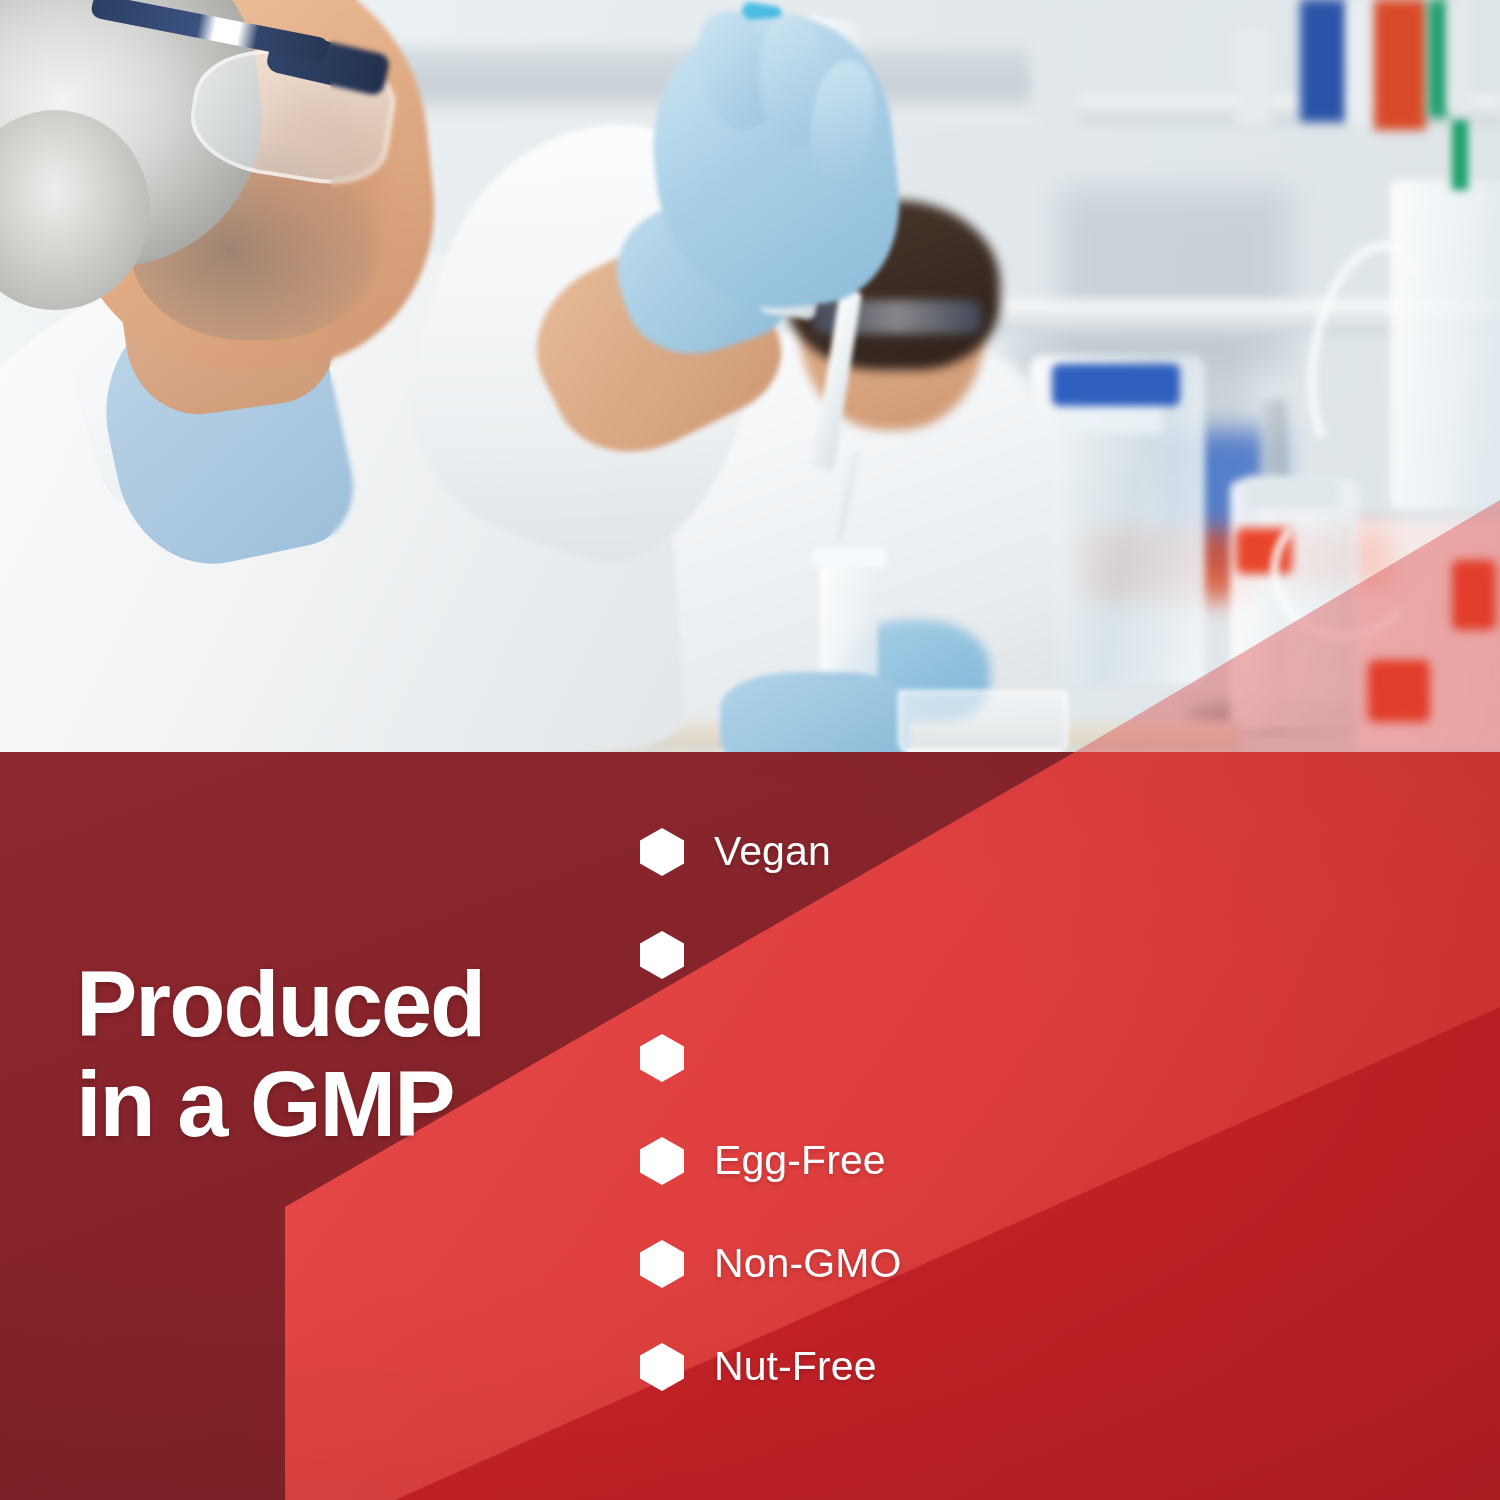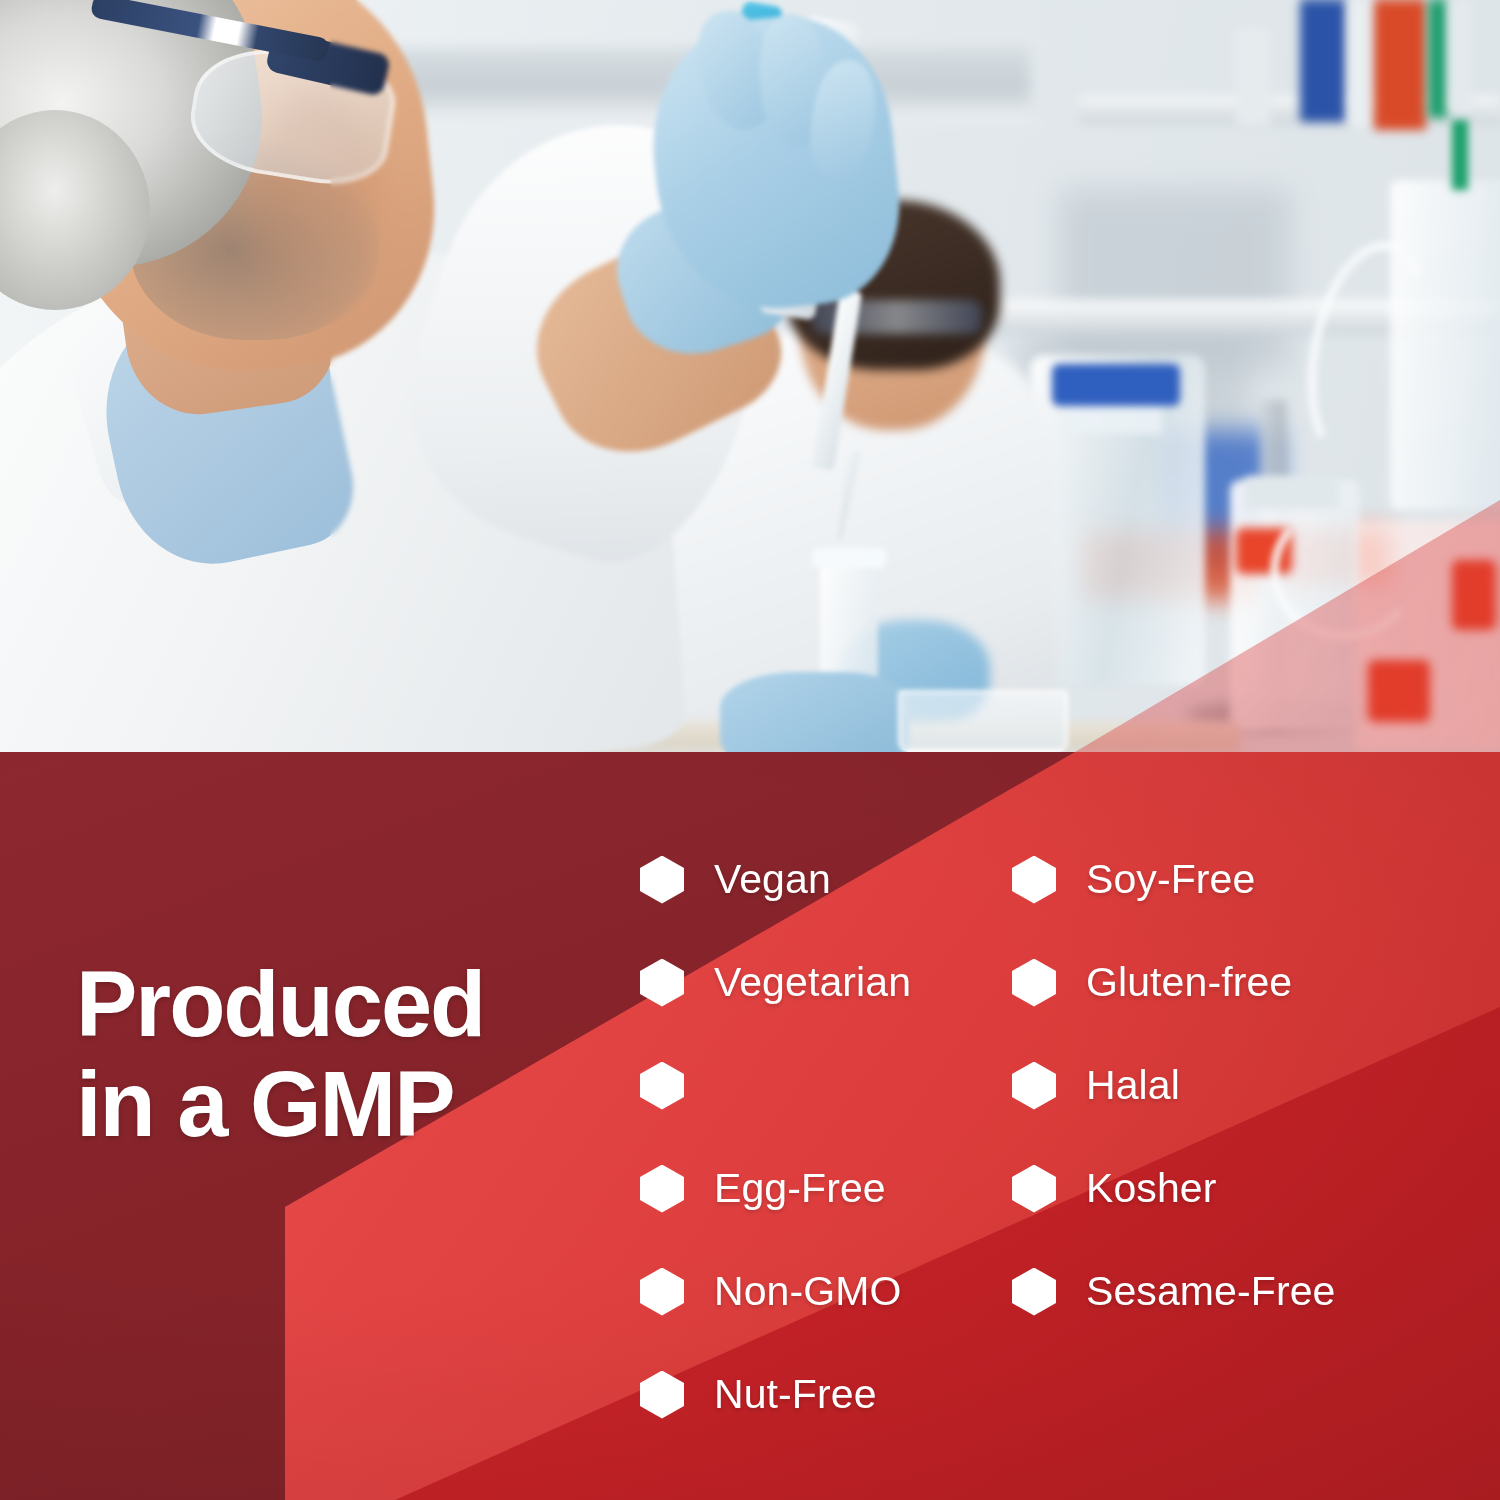--- a/index.html
+++ b/index.html
@@ -260,21 +260,21 @@
   .heading span{display:block;}
 
   
   .list{
     position:absolute;top:828px;z-index:6;
     display:flex;flex-direction:column;
   }
   .list-left{left:640px;}
   .list-right{left:1012px;}
   .item{
-    display:flex;align-items:center;
+    display:flex;
     height:103px;
   }
   .hexicon{
     width:44px;height:48px;flex:0 0 44px;
     background:#ffffff;
     clip-path:polygon(50% 0%,100% 26%,100% 74%,50% 100%,0% 74%,0% 26%);
     filter:drop-shadow(0 2px 3px rgba(0,0,0,.18));
   }
   .item-label{
     margin-left:30px;
@@ -385,55 +385,32 @@
     <span>in a GMP</span>
   </h1>
 
   <div class="list list-left">
     <div class="item">
       <span class="hexicon"></span>
       <span class="item-label">Vegan</span>
     </div>
     <div class="item">
       <span class="hexicon"></span>
-      <span class="item-label">Vegetarian</span>
     </div>
     <div class="item">
       <span class="hexicon"></span>
     </div>
     <div class="item">
       <span class="hexicon"></span>
       <span class="item-label">Egg-Free</span>
     </div>
     <div class="item">
       <span class="hexicon"></span>
       <span class="item-label">Non-GMO</span>
     </div>
     <div class="item">
       <span class="hexicon"></span>
       <span class="item-label">Nut-Free</span>
     </div>
   </div>
 
-  <div class="list list-right">
-    <div class="item">
-      <span class="hexicon"></span>
-      <span class="item-label">Soy-Free</span>
-    </div>
-    <div class="item">
-      <span class="hexicon"></span>
-      <span class="item-label">Gluten-free</span>
-    </div>
-    <div class="item">
-      <span class="hexicon"></span>
-      <span class="item-label">Halal</span>
-    </div>
-    <div class="item">
-      <span class="hexicon"></span>
-      <span class="item-label">Kosher</span>
-    </div>
-    <div class="item">
-      <span class="hexicon"></span>
-      <span class="item-label">Sesame-Free</span>
-    </div>
-  </div>
 
 </div>
 
 </body></html>

